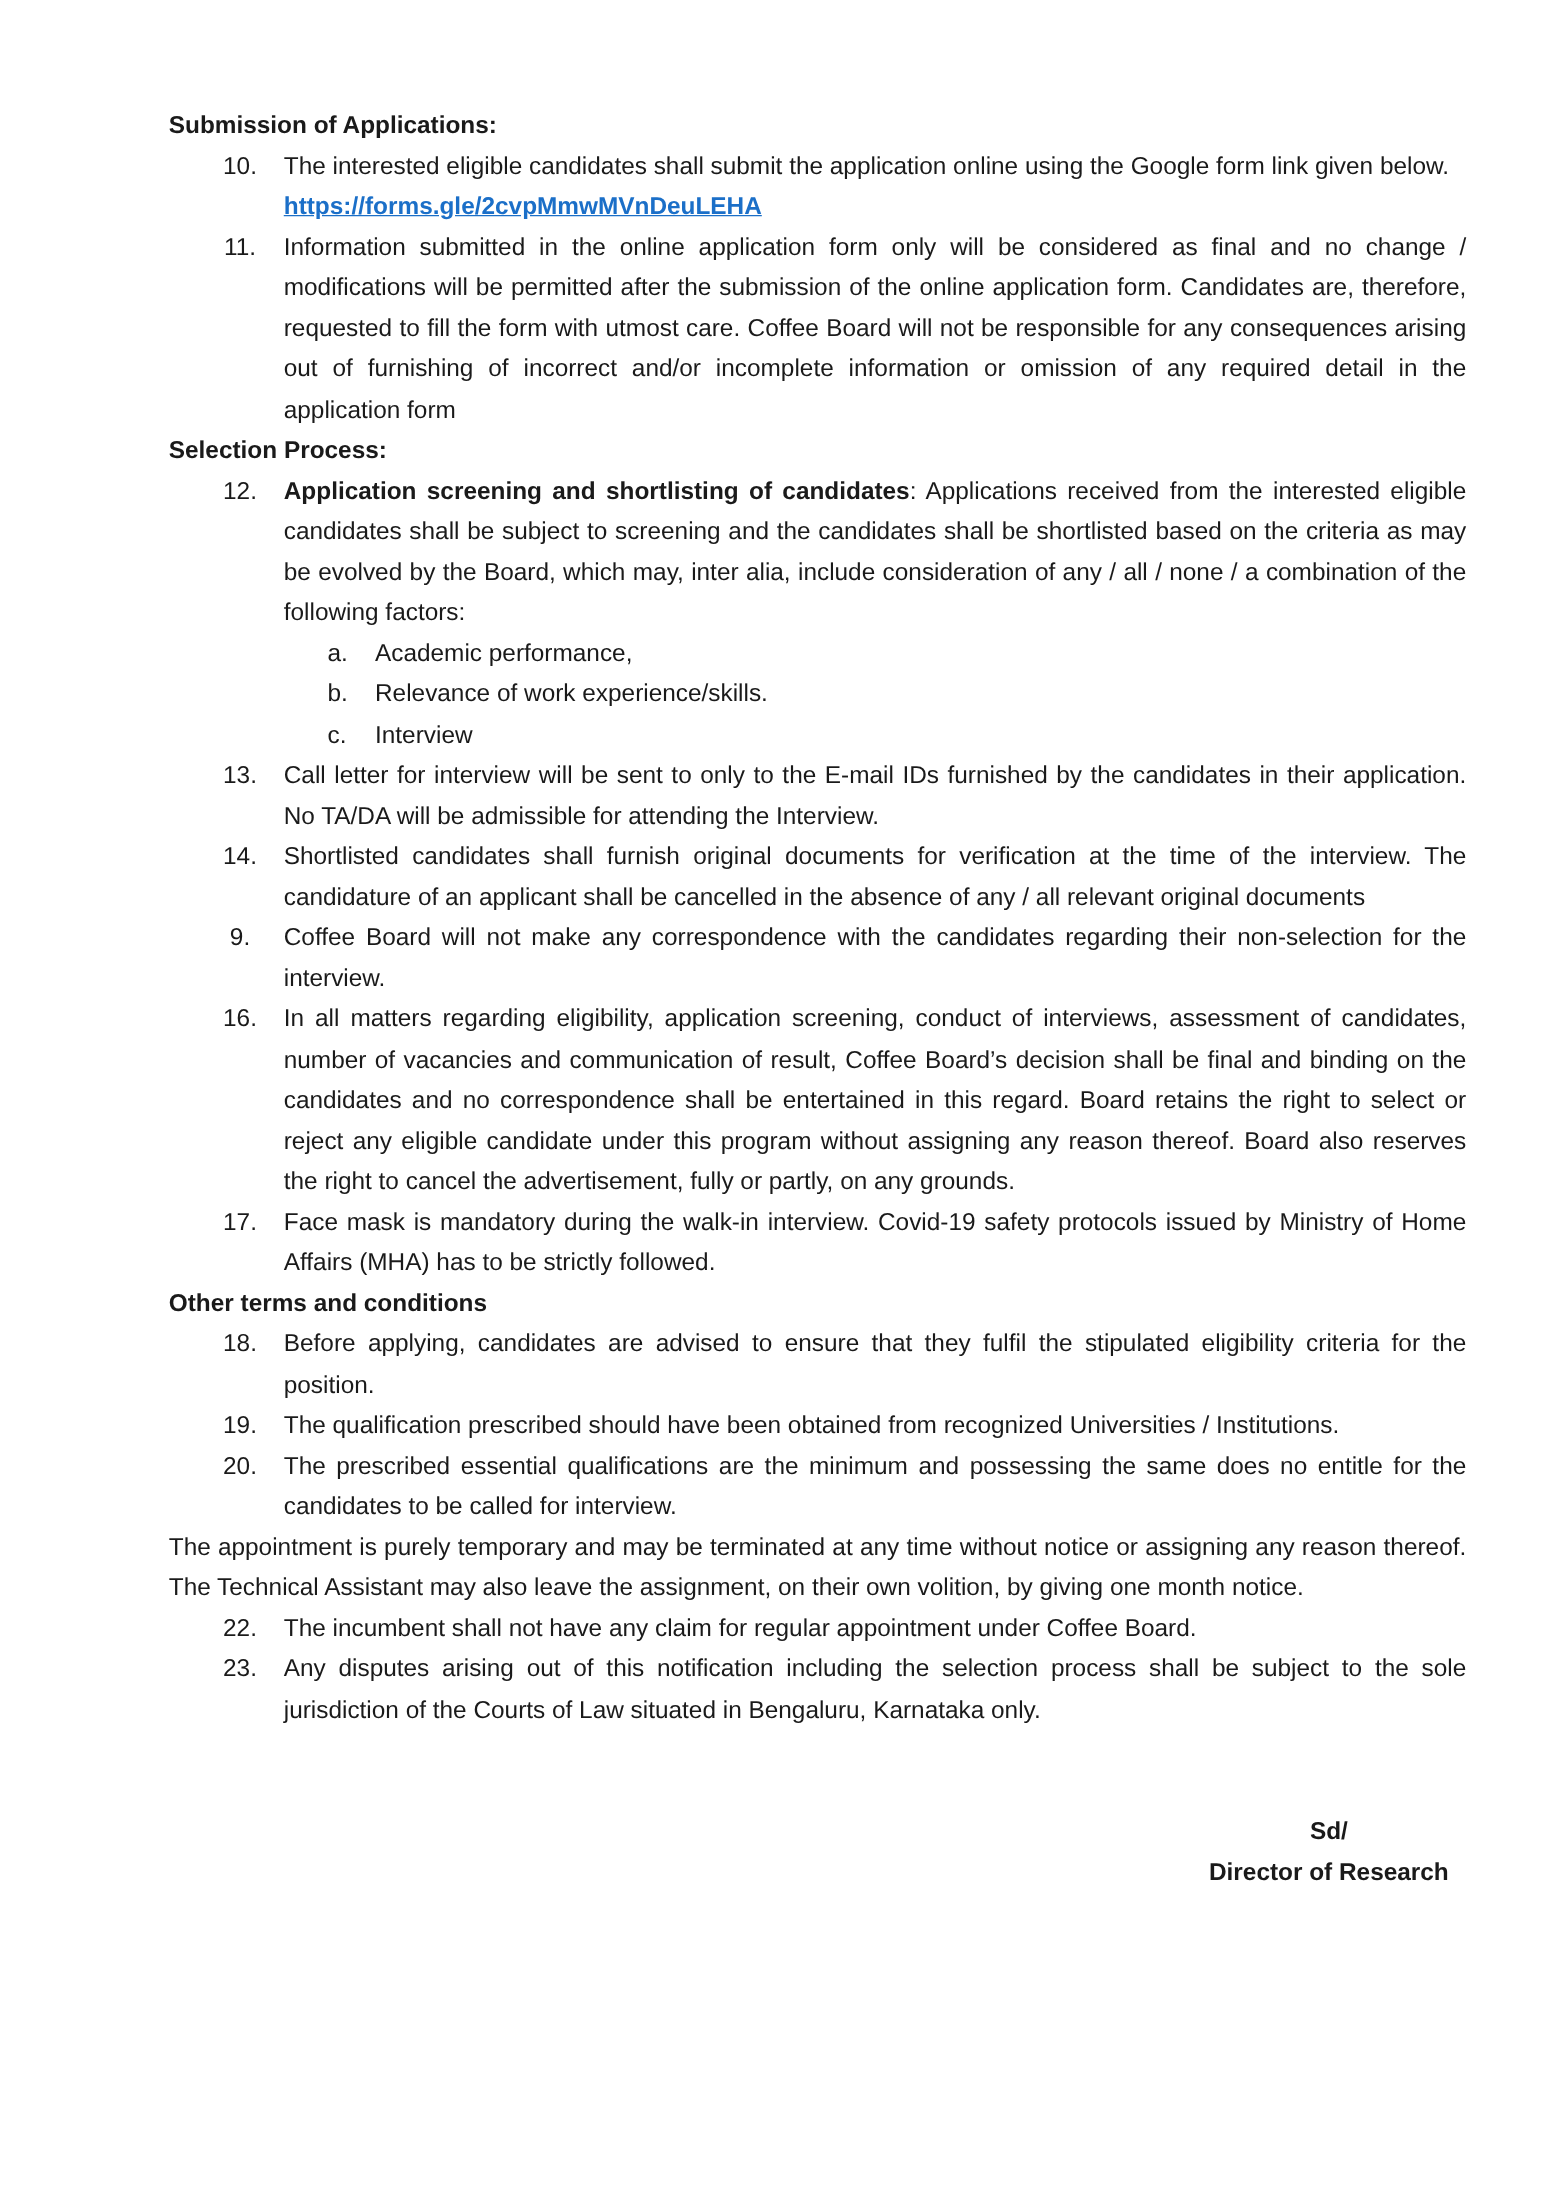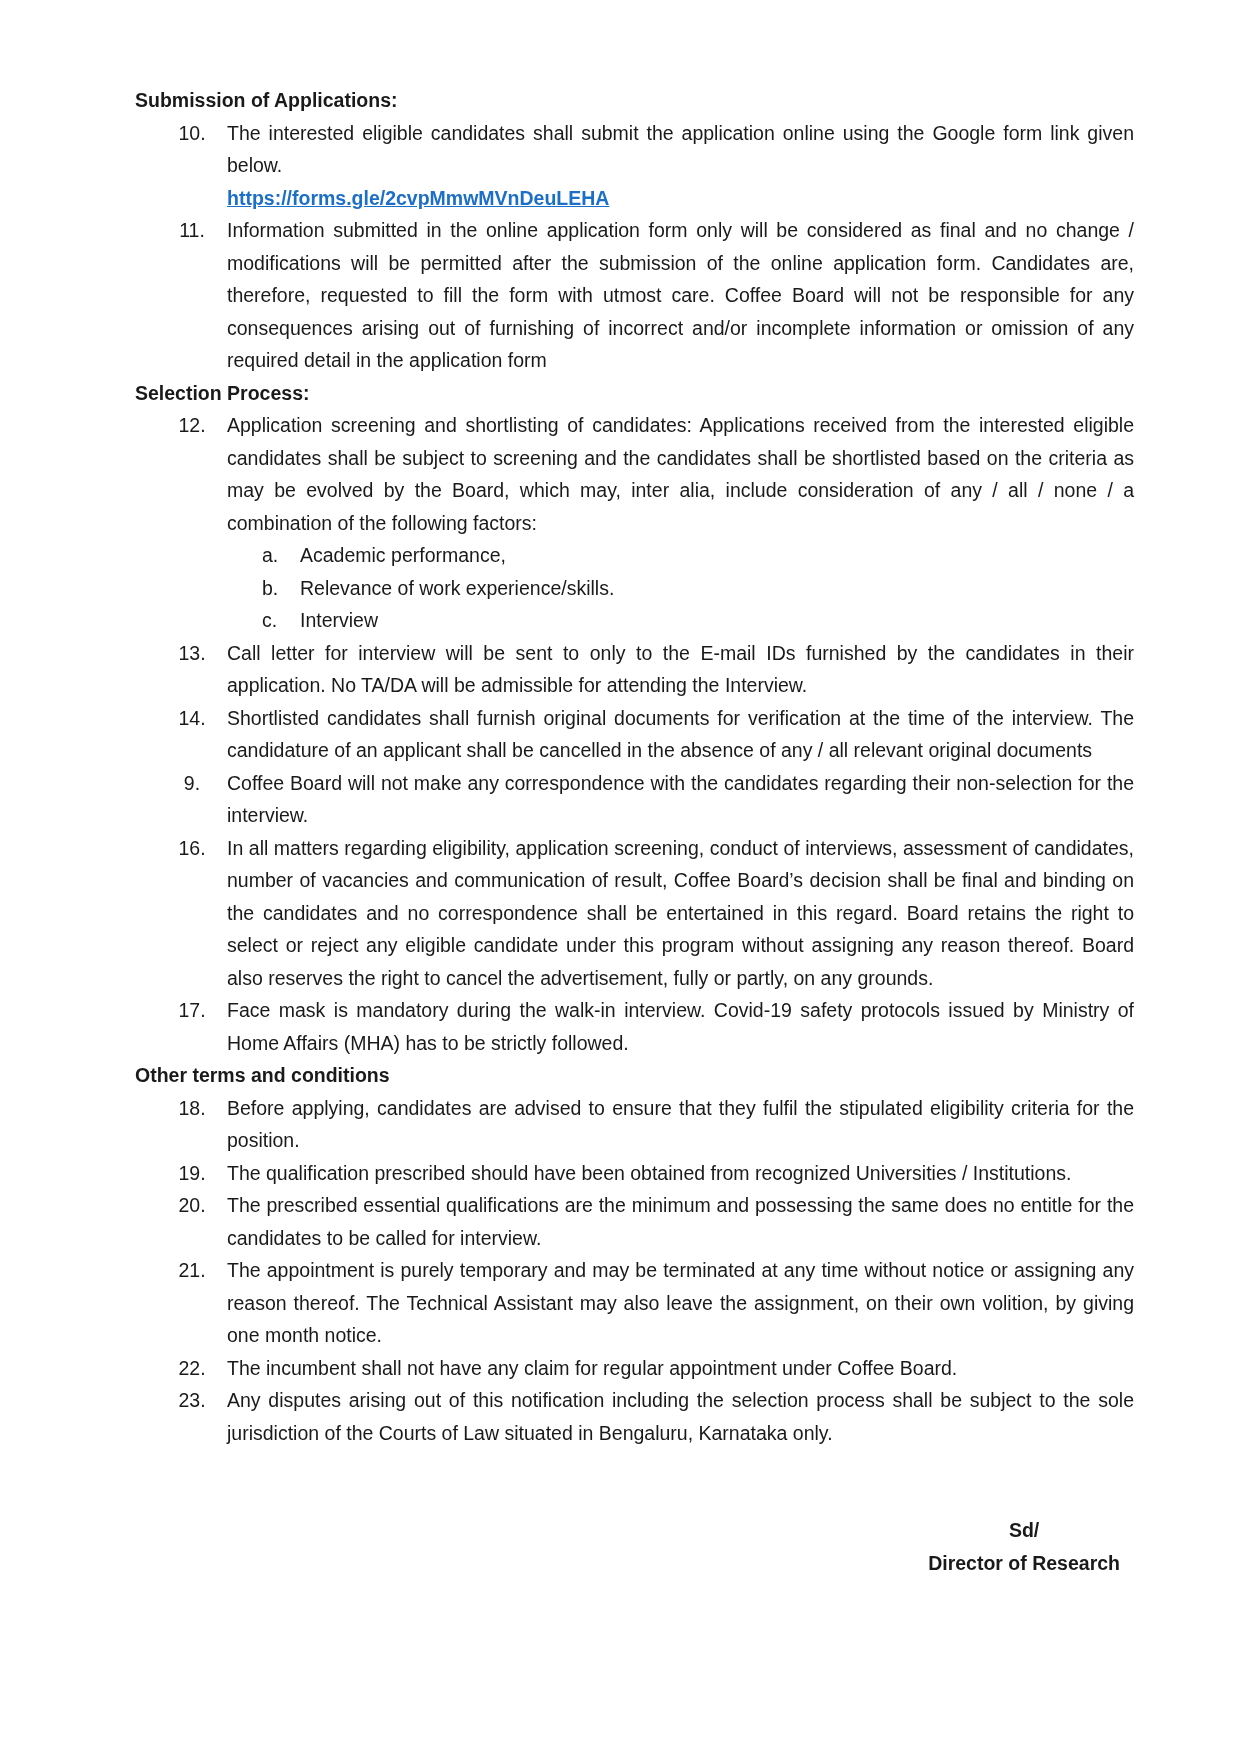--- a/index.html
+++ b/index.html
@@ -9,42 +9,42 @@
     height: 1754px;
     font-family: "Liberation Sans", "DejaVu Sans", sans-serif;
     font-size: 19.5px;
     line-height: 32.5px;
     color: #1a1a1a;
     overflow: hidden;
   }
   .page {
     width: 1241px;
     height: 1754px;
-    padding: 84px 107px 0 135px;
+    padding: 84px 68px 0 135px;
   }
   .heading {
     font-weight: 700;
     text-align: left;
   }
   .item { display: flex; }
   .num {
     flex: none;
     width: 92px;
     padding-left: 22px;
     text-align: center;
   }
   .item-body { flex: 1; min-width: 0; }
   .para { text-align: justify; }
   .sub {
     display: flex;
     padding-left: 35px;
     text-align: left;
   }
   .marker { flex: none; width: 38px; }
-  .bold { font-weight: 400; margin-top: 20px; }
+  .bold { font-weight: 700; margin-top: 20px; }
   a.link {
     color: var(--link-color, #1b6fc8);
     font-weight: 700;
     text-decoration: underline;
     cursor: pointer;
   }
   .signature {
     margin-top: 65px;
     margin-left: auto;
     margin-right: 14px;
@@ -134,21 +134,20 @@
           <div class="para"><span>The qualification prescribed should have been obtained from recognized Universities / Institutions.</span></div>
         </div>
       </div>
       <div class="item">
         <div class="num">20.</div>
         <div class="item-body">
           <div class="para"><span>The prescribed essential qualifications are the minimum and possessing the same does no entitle for the candidates to be called for interview.</span></div>
         </div>
       </div>
       <div class="item">
-        <div class="num">21.</div>
         <div class="item-body">
           <div class="para"><span>The appointment is purely temporary and may be terminated at any time without notice or assigning any reason thereof.  The Technical Assistant may also leave the assignment, on their own volition, by giving one month notice.</span></div>
         </div>
       </div>
       <div class="item">
         <div class="num">22.</div>
         <div class="item-body">
           <div class="para"><span>The incumbent shall not have any claim for regular appointment under Coffee Board.</span></div>
         </div>
       </div>

